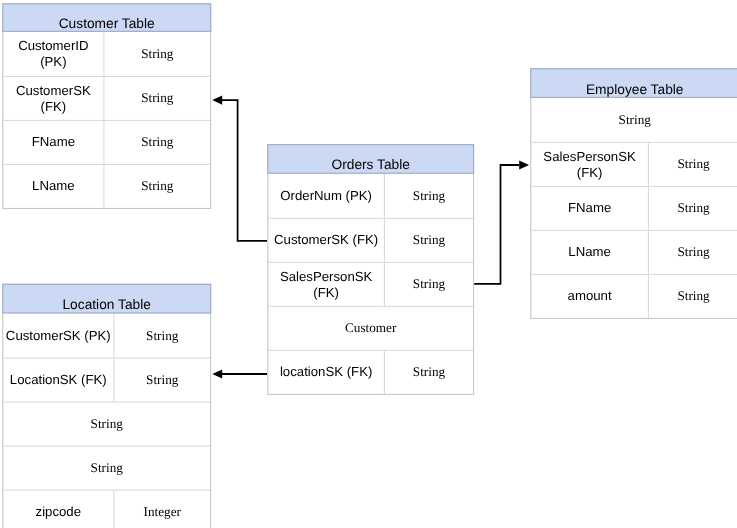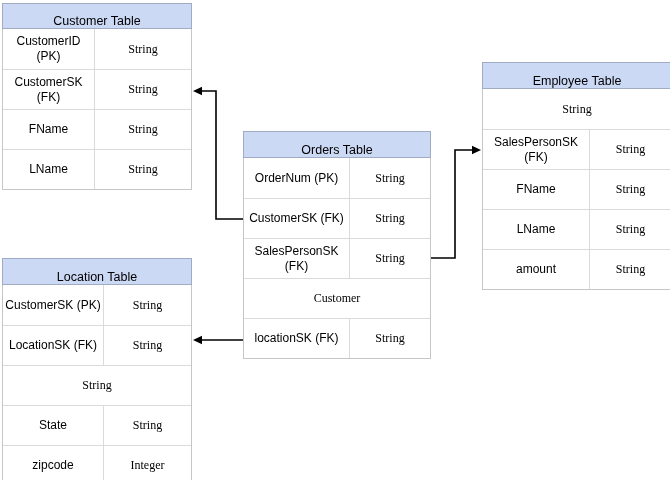--- a/index.html
+++ b/index.html
@@ -166,21 +166,20 @@
           <div class="cell type">String</div>
         </div>
         <div class="er-row">
           <div class="cell field">LocationSK (FK)</div>
           <div class="cell type">String</div>
         </div>
         <div class="er-row">
           <div class="cell type">String</div>
         </div>
         <div class="er-row">
-          <div class="cell field">State</div>
           <div class="cell type">String</div>
         </div>
         <div class="er-row">
           <div class="cell field">zipcode</div>
           <div class="cell type">Integer</div>
         </div>
       </div>
   </div>
 
 </div>

